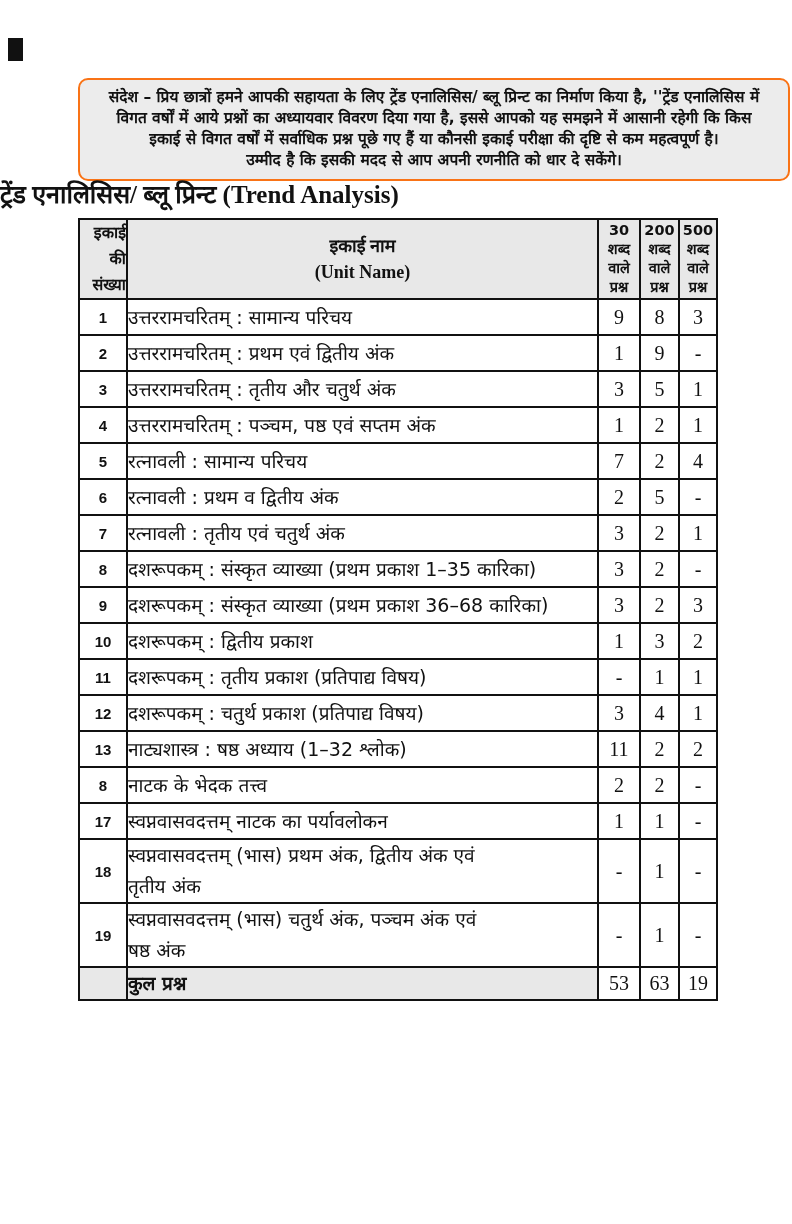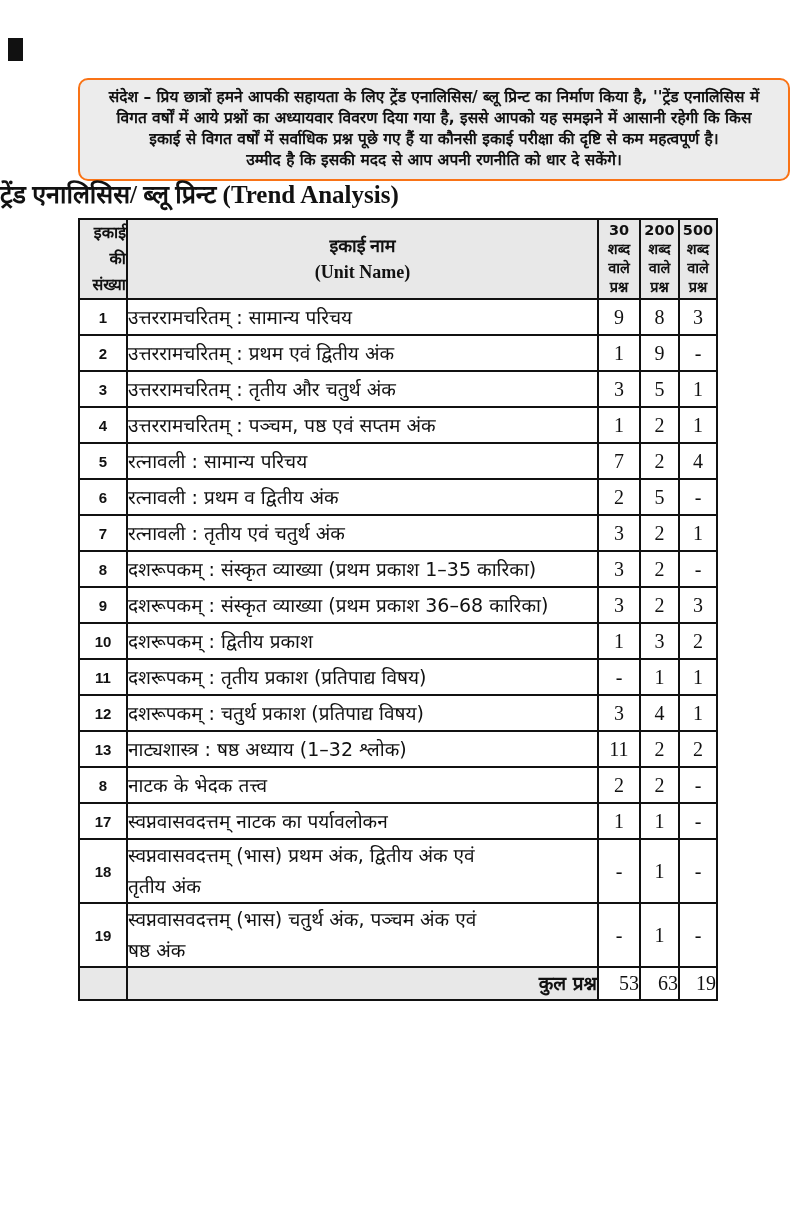--- a/index.html
+++ b/index.html
@@ -112,21 +112,21 @@
     text-align: center;
     font-size: 20px;
     font-family: "Liberation Serif", "DejaVu Serif", serif;
     background: #ffffff;
   }
   tr.body-row td { height: 36px; }
   tr.total-row td.unit-number,
   tr.total-row td.unit-name {
     background: #e8e8e8;
   }
-  tr.total-row td { height: 30px; text-align: right; }
+  tr.total-row td { height: 30px; }
   tr.total-row td.unit-name { font-weight: bold; }
 </style>
 </head>
 <body>
 
 <div class="page">
 
   <div class="corner-mark"></div>
 
   <div class="message-box">

